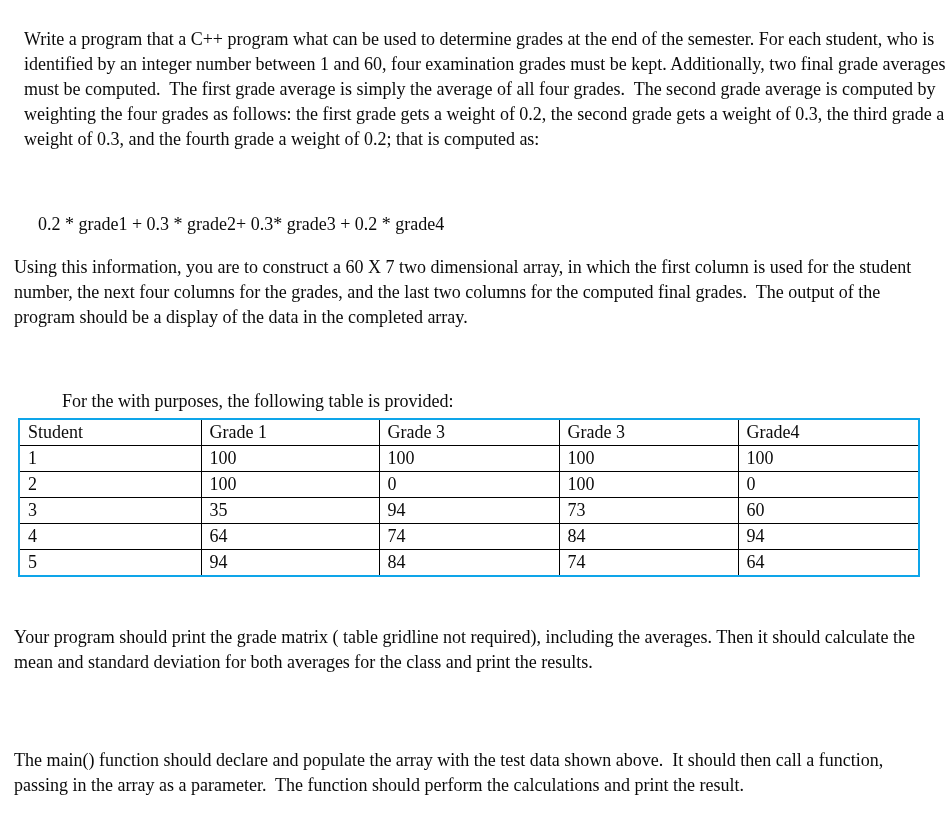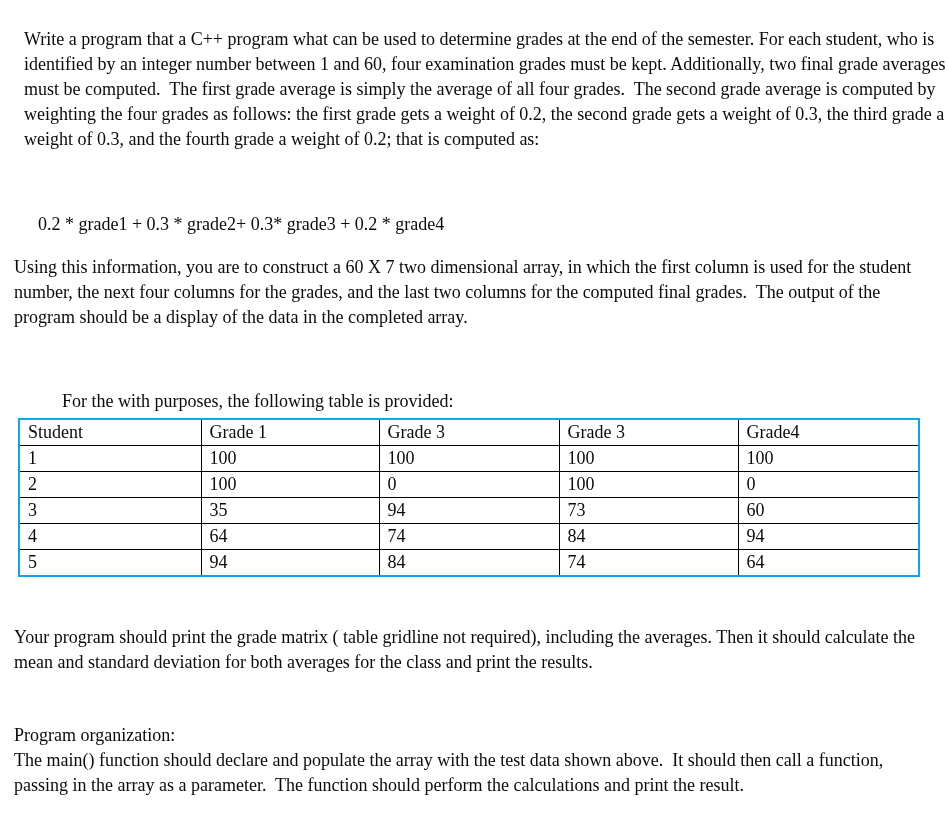--- a/index.html
+++ b/index.html
@@ -181,17 +181,16 @@
           <td>84</td>
           <td>74</td>
           <td>64</td>
         </tr>
       </tbody>
     </table>
   </div>
 
   <p class="para p-print">Your program should print the grade matrix ( table gridline not required), including the averages. Then it should calculate the mean and standard deviation for both averages for the class and print the results.</p>
 
-  <p class="para p-orgtitle">Program organization:</p>
 
   <p class="para p-orgbody">The main() function should declare and populate the array with the test data shown above.  It should then call a function, passing in the array as a parameter.  The function should perform the calculations and print the result.</p>
 
 </div>
 
 </body></html>

